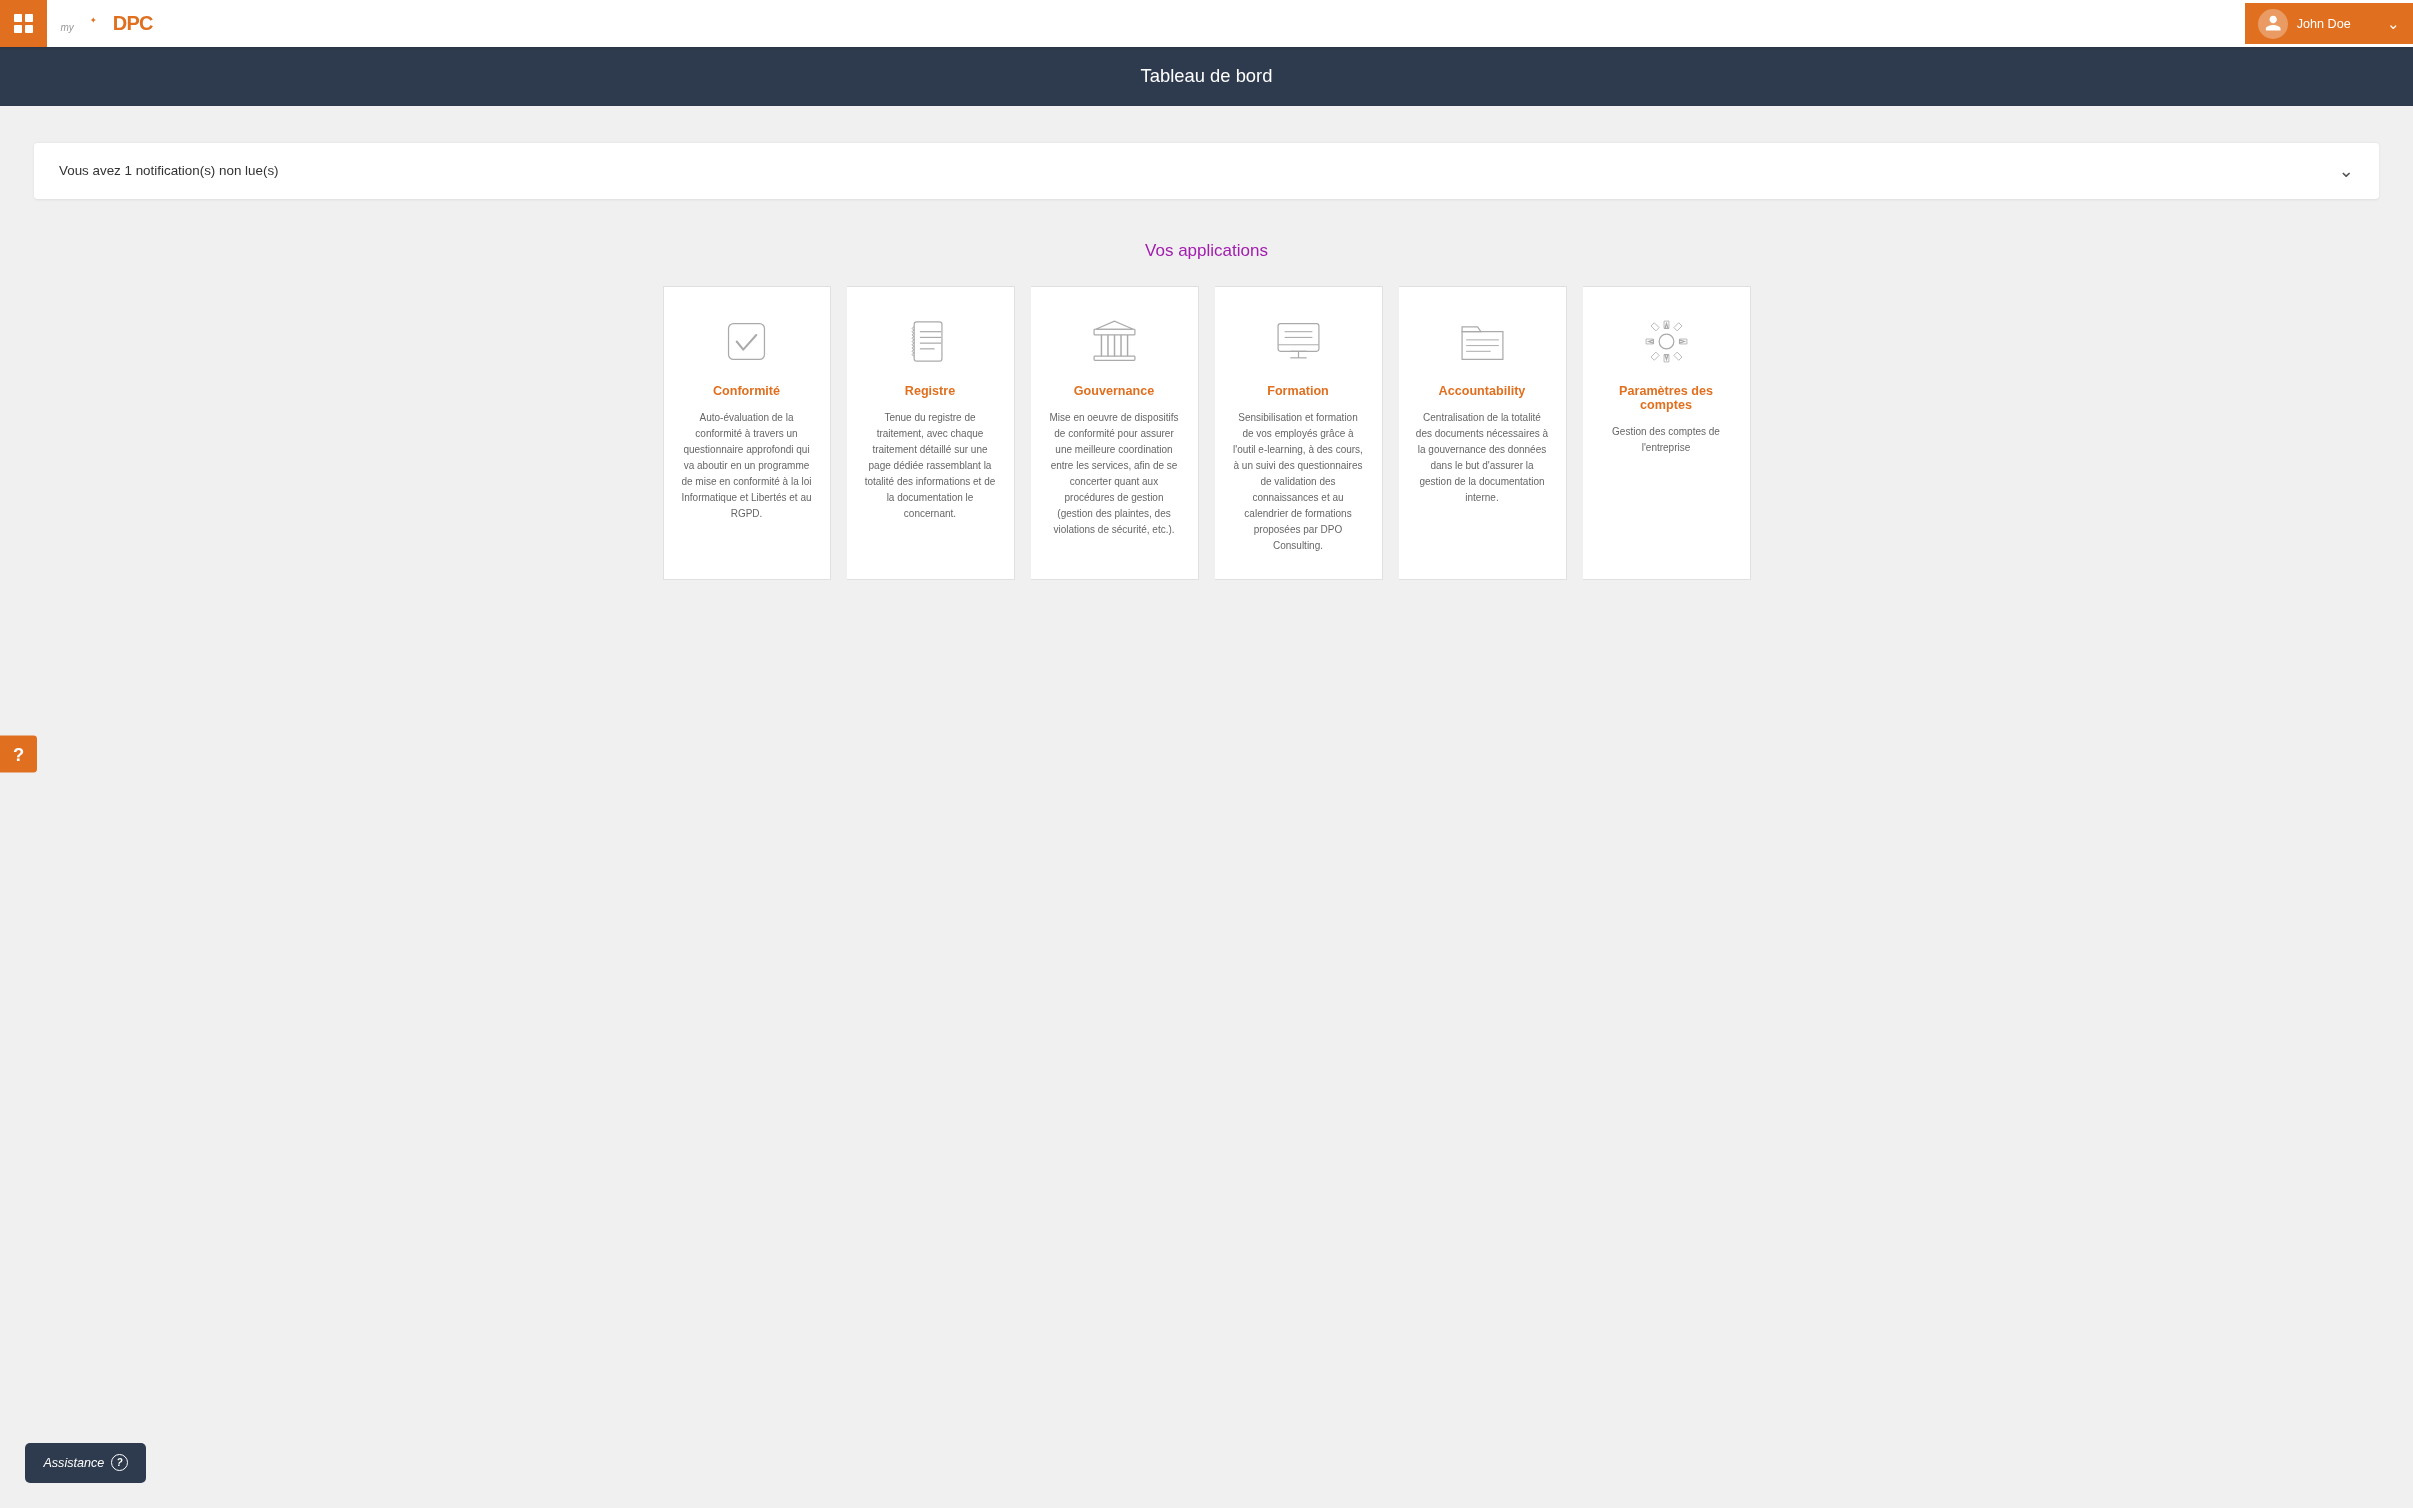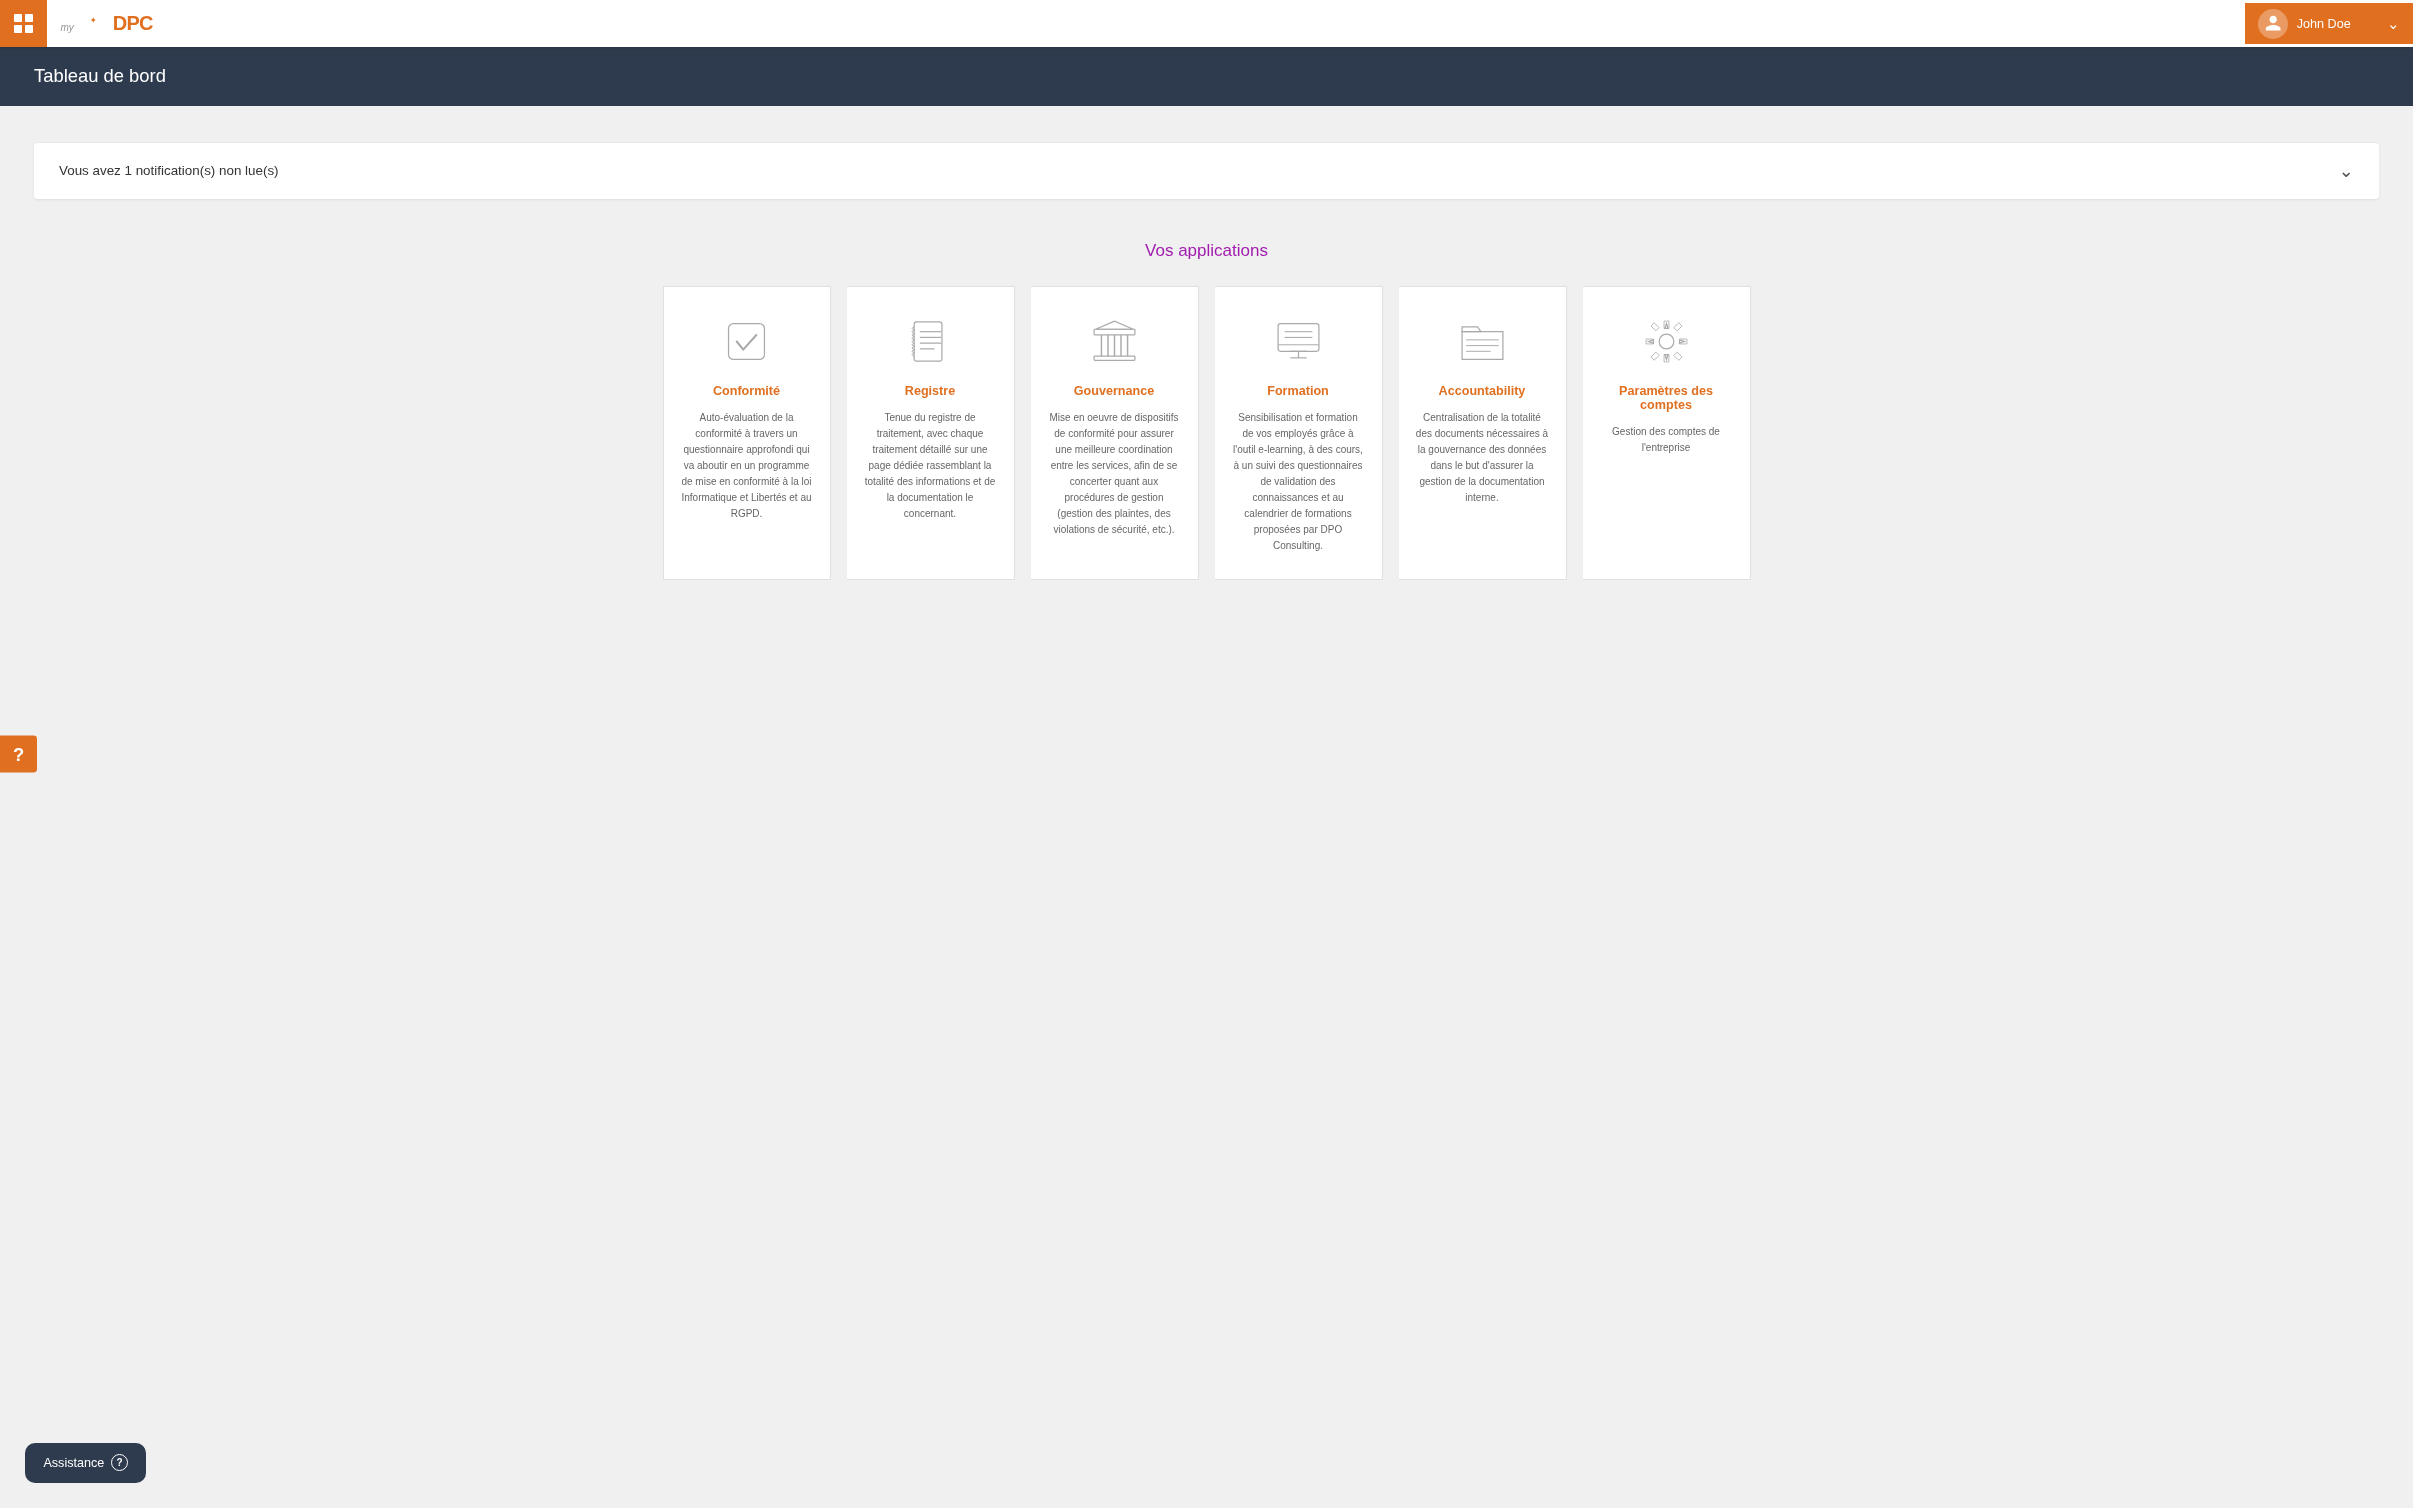--- a/index.html
+++ b/index.html
@@ -92,20 +92,21 @@
     .chevron-down {
       color: white;
       font-size: 15px;
       margin-left: 6.7px;
     }
 
     
     .page-header {
       background-color: #2e3b4e;
       padding: 18.4px 34px;
+      text-align: center;
     }
 
     .page-title {
       color: white;
       font-size: 18.4px;
       font-weight: 400;
     }
 
     
     .main-content {
@@ -225,27 +226,28 @@
     }
 
     
     .assistance-btn {
       position: fixed;
       bottom: 25px;
       left: 25px;
       background-color: #2e3b4e;
       color: white;
       padding: 11.7px 18.4px;
-      border-radius: 10px;
+      border-radius: 5px;
       font-size: 12.6px;
       cursor: pointer;
       display: flex;
       align-items: center;
       gap: 6.7px;
       z-index: 100;
+      font-style: italic;
     }
 
     .assistance-icon {
       width: 17px;
       height: 17px;
       border: 1.7px solid white;
       border-radius: 50%;
       display: flex;
       align-items: center;
       justify-content: center;

